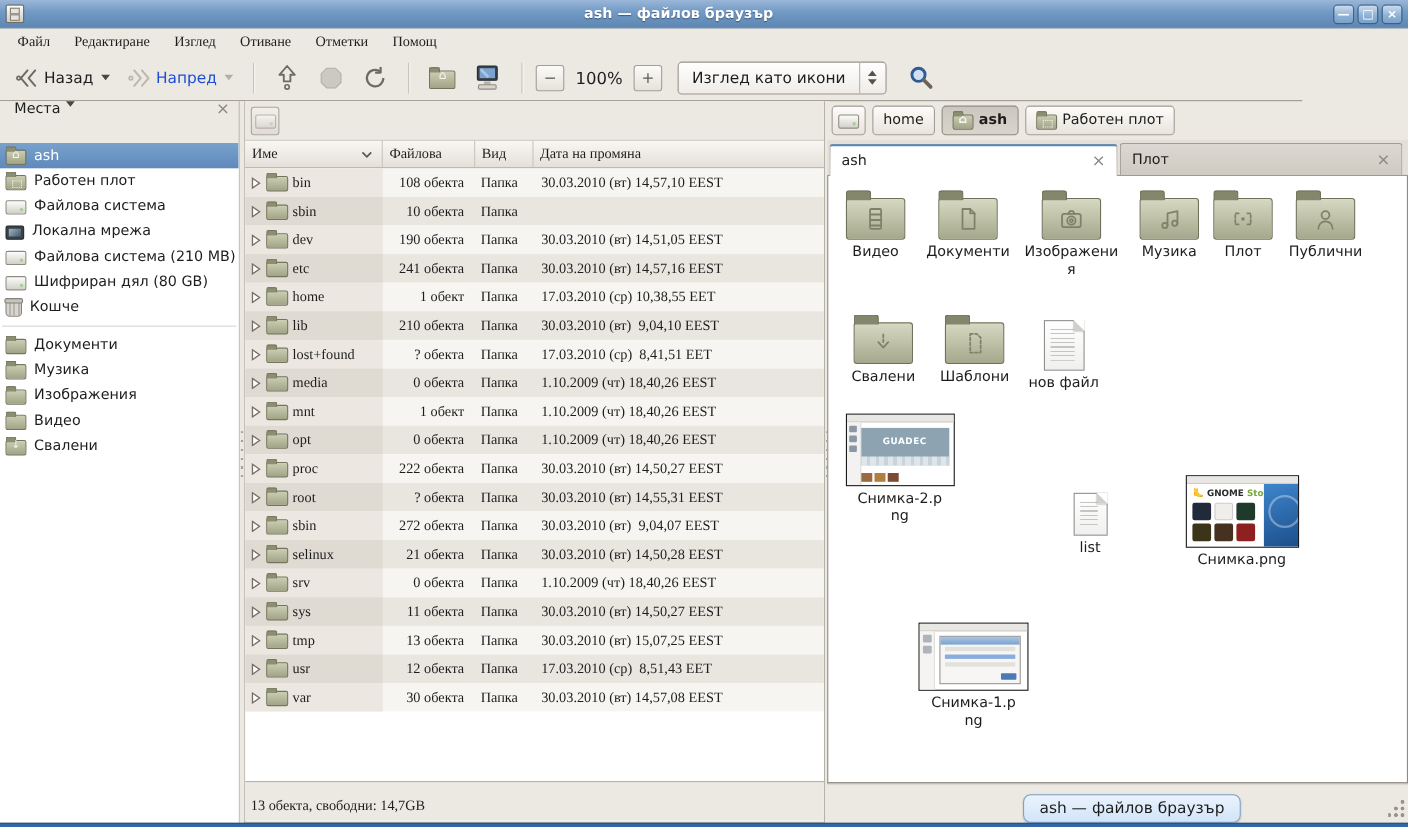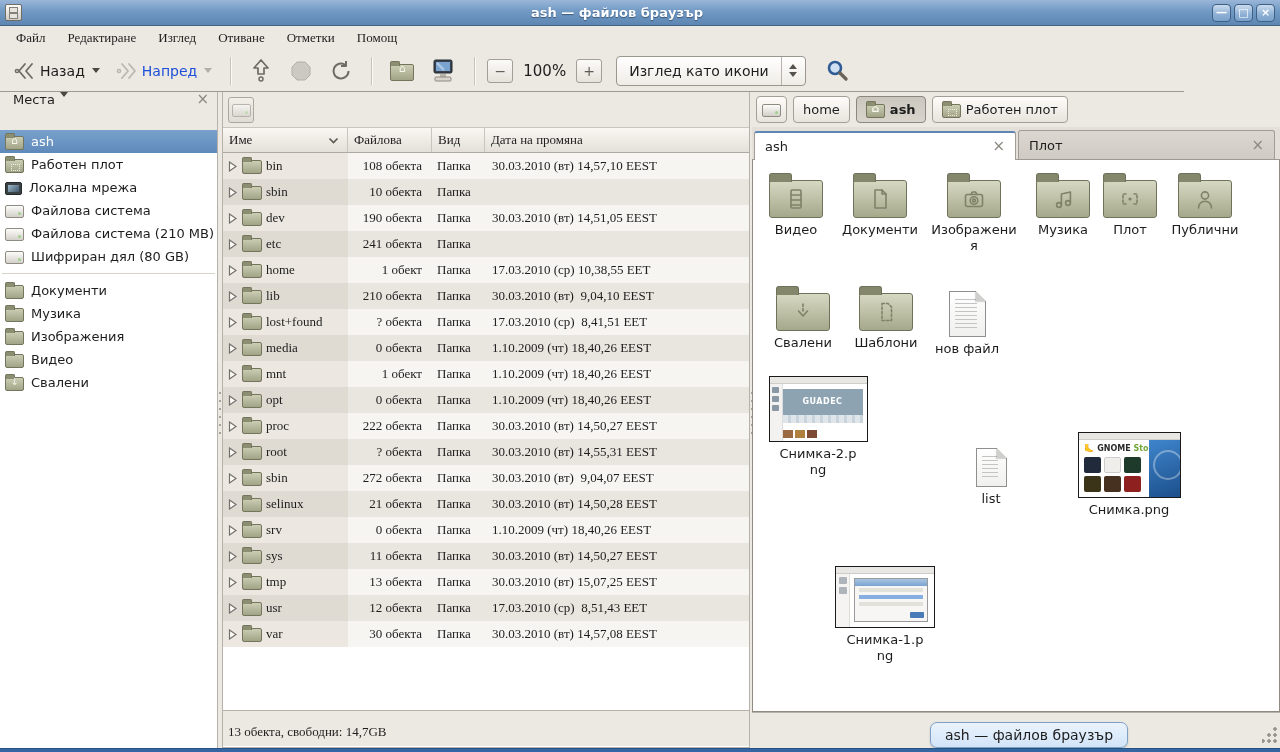--- a/index.html
+++ b/index.html
@@ -310,34 +310,38 @@
 
     <div class="sb-item selected">
         <span class="ico ico-home"></span>
         <span>ash</span>
       </div>
         <div class="sb-item">
         <span class="ico ico-desktop"></span>
         <span>Работен плот</span>
       </div>
         <div class="sb-item">
+        <span class="ico ico-drive"></span>
+        <span>Файлова система</span>
+      </div>
+        <div class="sb-item">
         <span class="ico ico-network"></span>
         <span>Локална мрежа</span>
       </div>
         <div class="sb-item">
         <span class="ico ico-drive"></span>
-        <span>Файлова система</span>
-      </div>
-        <div class="sb-item">
-        <span class="ico ico-drive"></span>
         <span>Файлова система (210 MB)</span>
       </div>
         <div class="sb-item">
         <span class="ico ico-drive"></span>
         <span>Шифриран дял (80 GB)</span>
+      </div>
+        <div class="sb-item">
+        <span class="ico ico-trash"></span>
+        <span>Кошче</span>
       </div>
       </div>
     <div class="sb-sep"></div>
     <div>
 
     <div class="sb-item">
         <span class="ico ico-folder"></span>
         <span>Документи</span>
       </div>
         <div class="sb-item">
@@ -418,20 +422,21 @@
       <div class="row">
       <span class="c-name">
         <svg width="11" height="11" viewBox="0 0 11 11">
           <polygon points="2.5,1 9,5.5 2.5,10" fill="#fdfdfb" stroke="#75716a" stroke-width="1.2"></polygon>
         </svg>
         <span class="rowfold"></span>
         <span>etc</span>
       </span>
       <span class="c-size">241 обекта</span>
       <span class="c-type">Папка</span>
+      <span class="c-date">30.03.2010 (вт) 14,57,16 EEST</span>
     </div>
       <div class="row">
       <span class="c-name">
         <svg width="11" height="11" viewBox="0 0 11 11">
           <polygon points="2.5,1 9,5.5 2.5,10" fill="#fdfdfb" stroke="#75716a" stroke-width="1.2"></polygon>
         </svg>
         <span class="rowfold"></span>
         <span>home</span>
       </span>
       <span class="c-size">1 обект</span>

